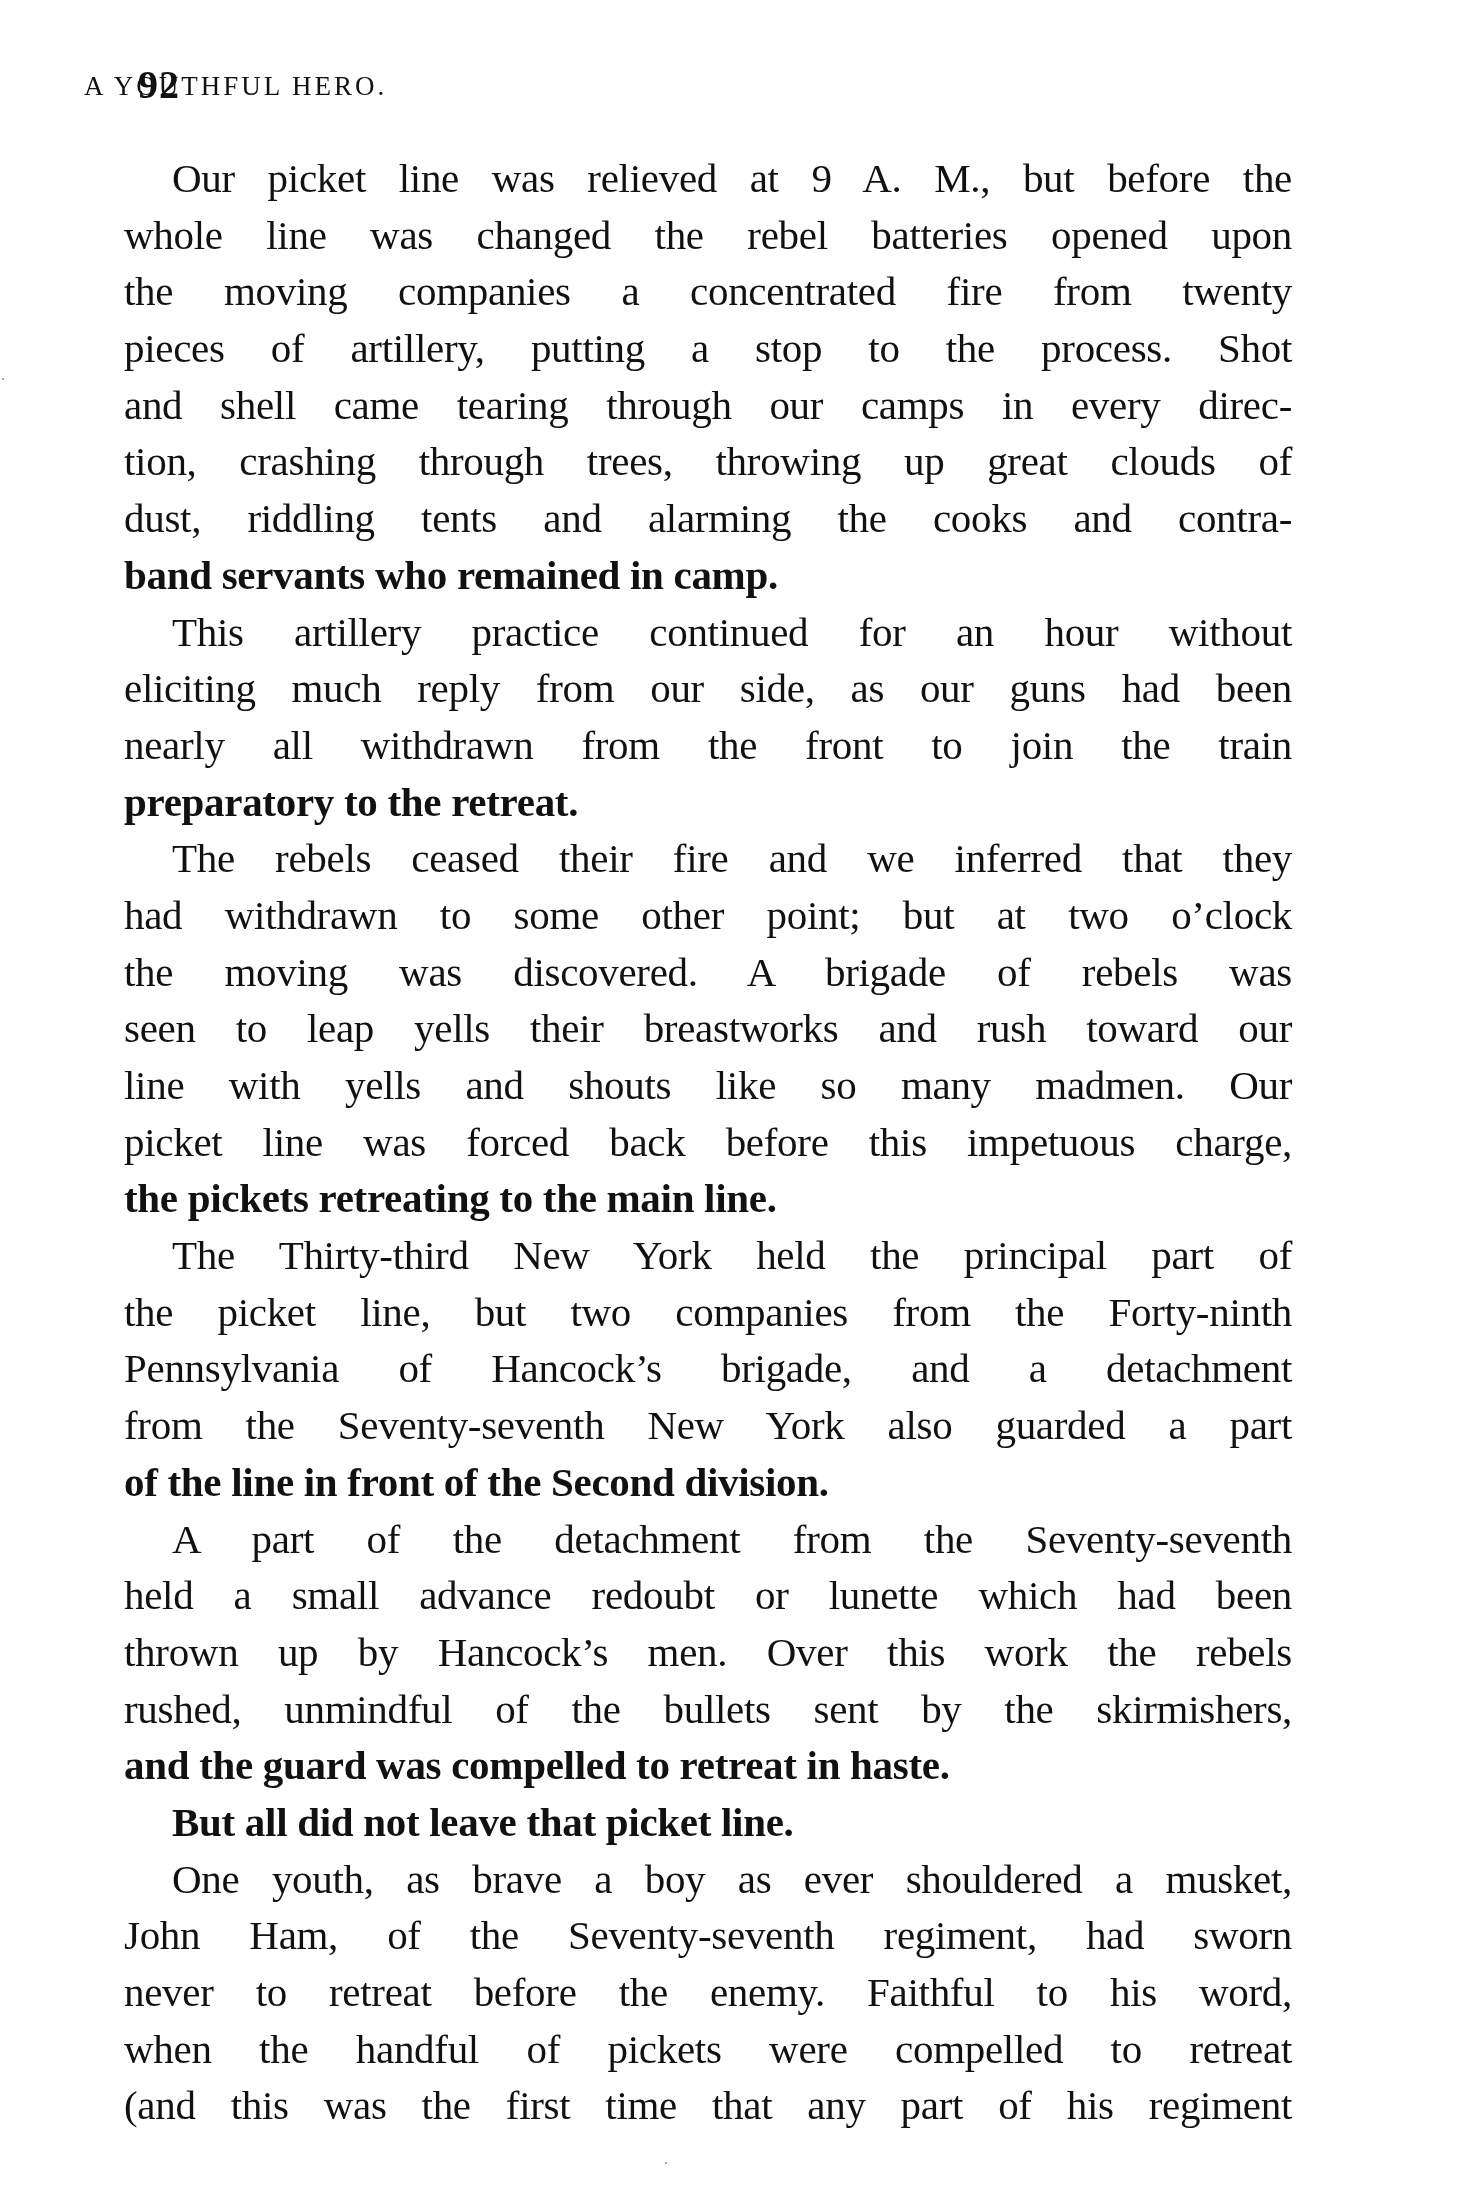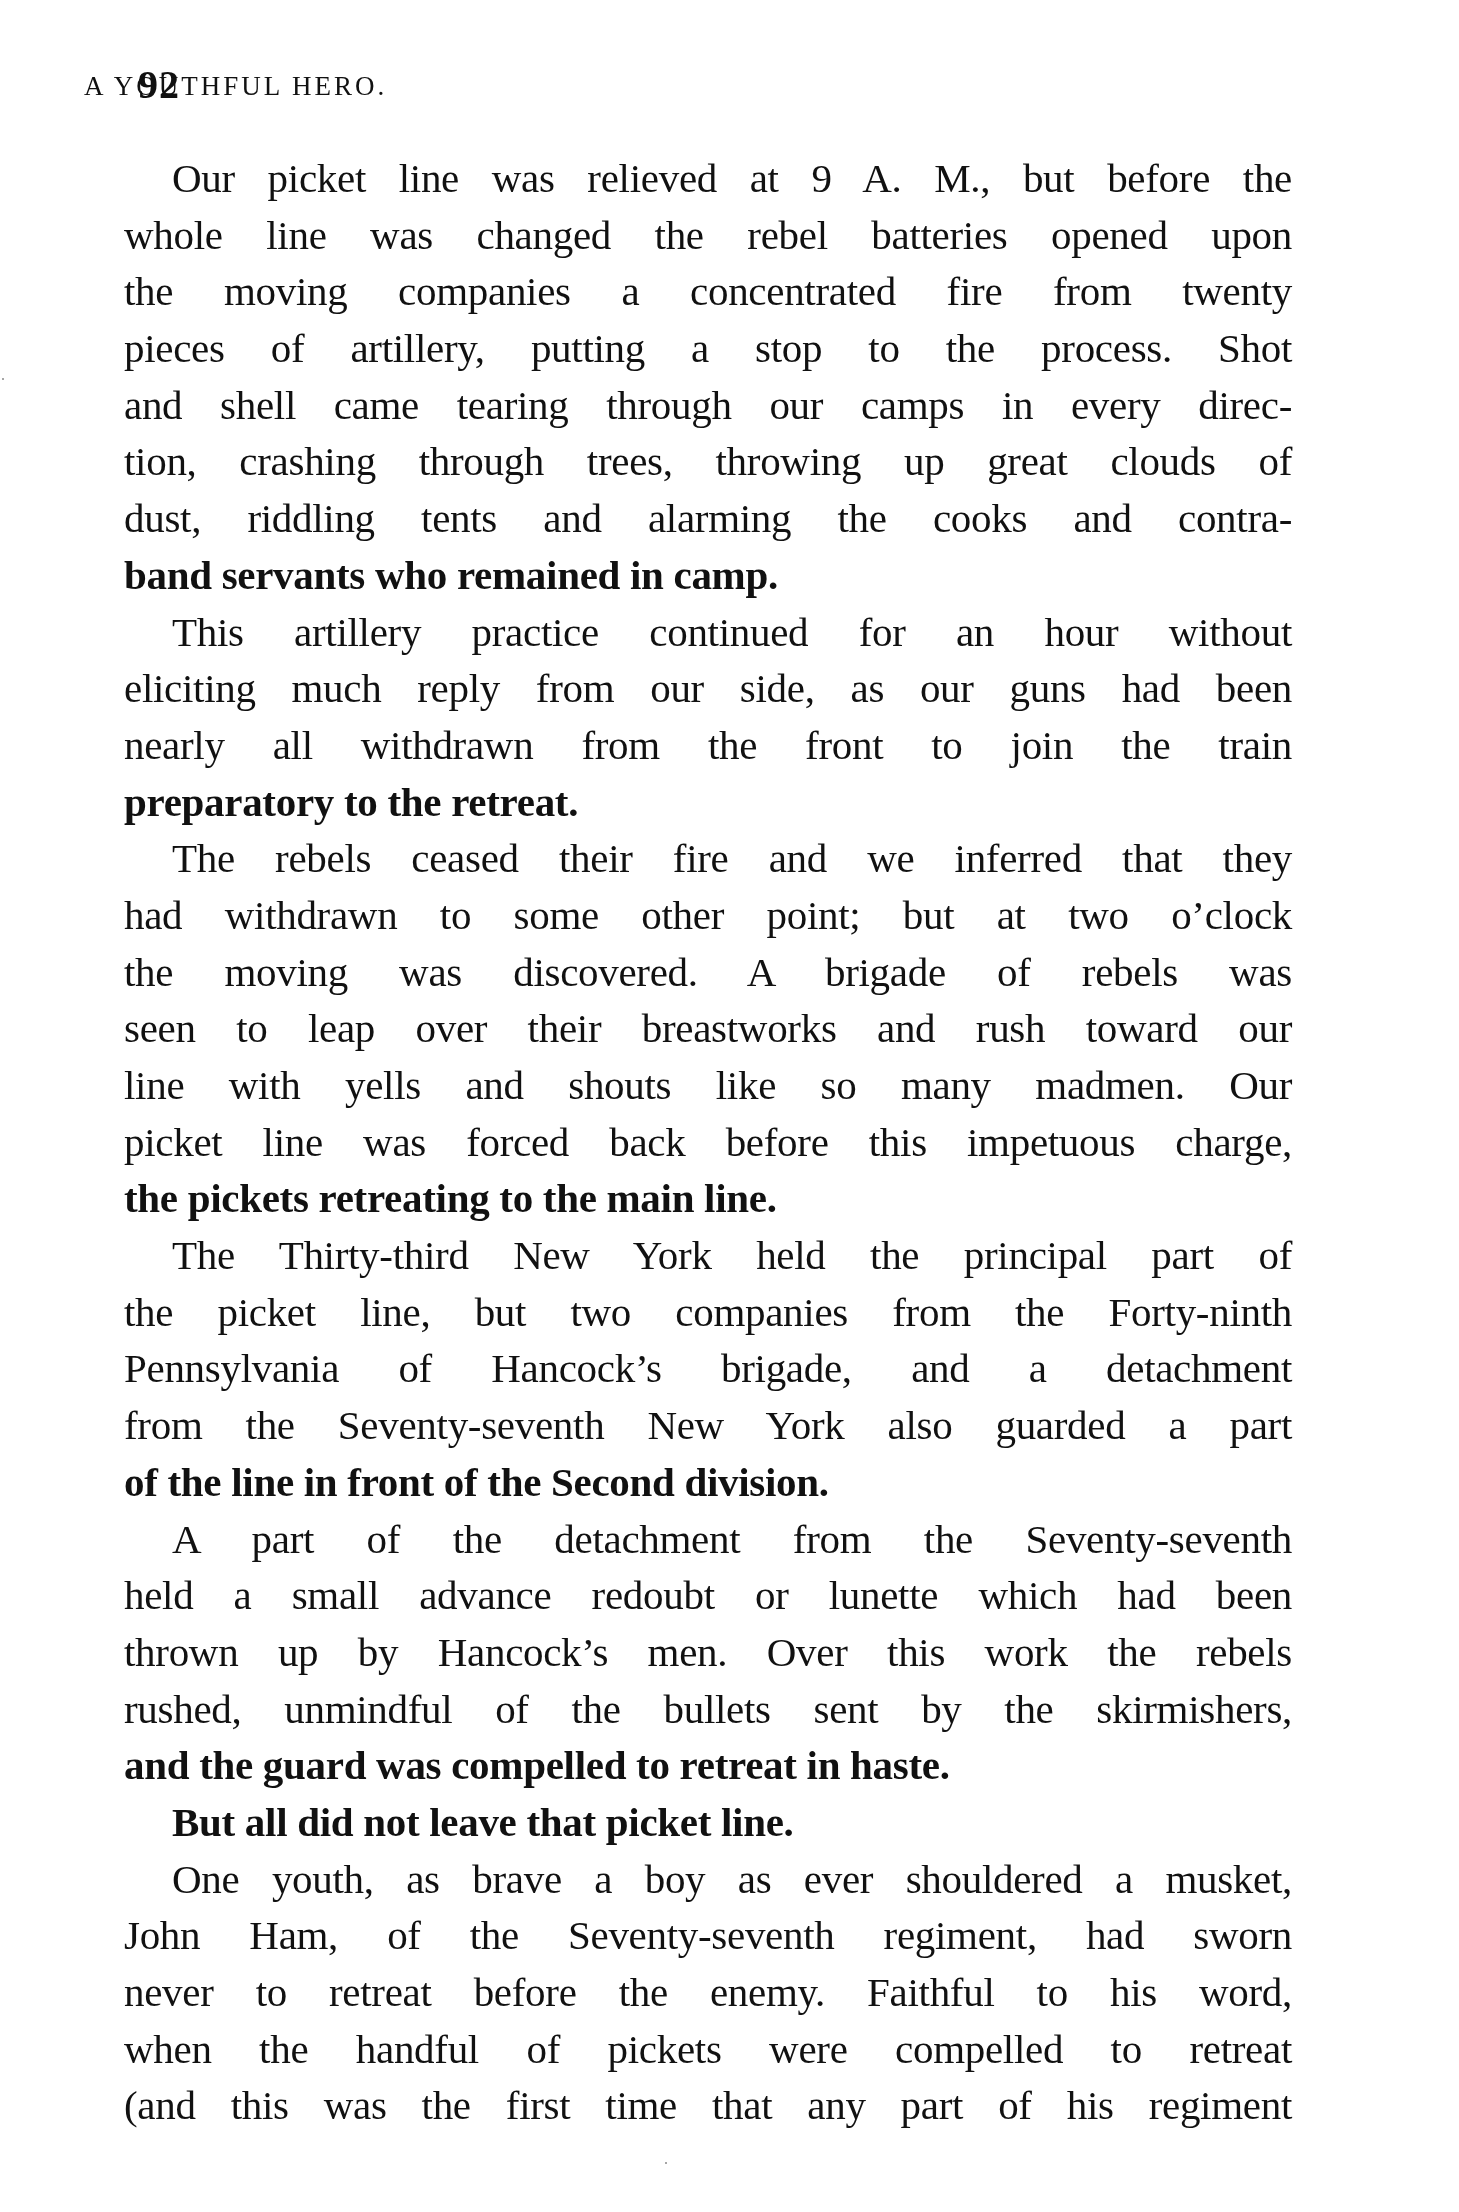--- a/index.html
+++ b/index.html
@@ -60,21 +60,21 @@
       <span class="line indent">This artillery practice continued for an hour without</span>
       <span class="line">eliciting much reply from our side, as our guns had been</span>
       <span class="line">nearly all withdrawn from the front to join the train</span>
       <span class="line last">preparatory to the retreat.</span>
     </div>
 
     <div>
       <span class="line indent">The rebels ceased their fire and we inferred that they</span>
       <span class="line">had withdrawn to some other point; but at two o’clock</span>
       <span class="line">the moving was discovered. A brigade of rebels was</span>
-      <span class="line">seen to leap over their breastworks and rush toward our</span>
+      <span class="line">seen to leap yells their breastworks and rush toward our</span>
       <span class="line">line with yells and shouts like so many madmen. Our</span>
       <span class="line">picket line was forced back before this impetuous charge,</span>
       <span class="line last">the pickets retreating to the main line.</span>
     </div>
 
     <div>
       <span class="line indent">The Thirty-third New York held the principal part of</span>
       <span class="line">the picket line, but two companies from the Forty-ninth</span>
       <span class="line">Pennsylvania of Hancock’s brigade, and a detachment</span>
       <span class="line">from the Seventy-seventh New York also guarded a part</span>

